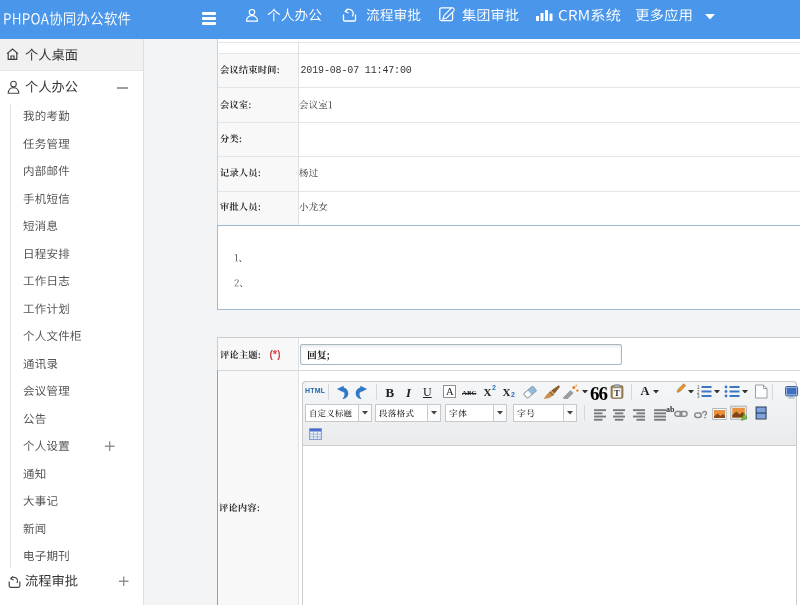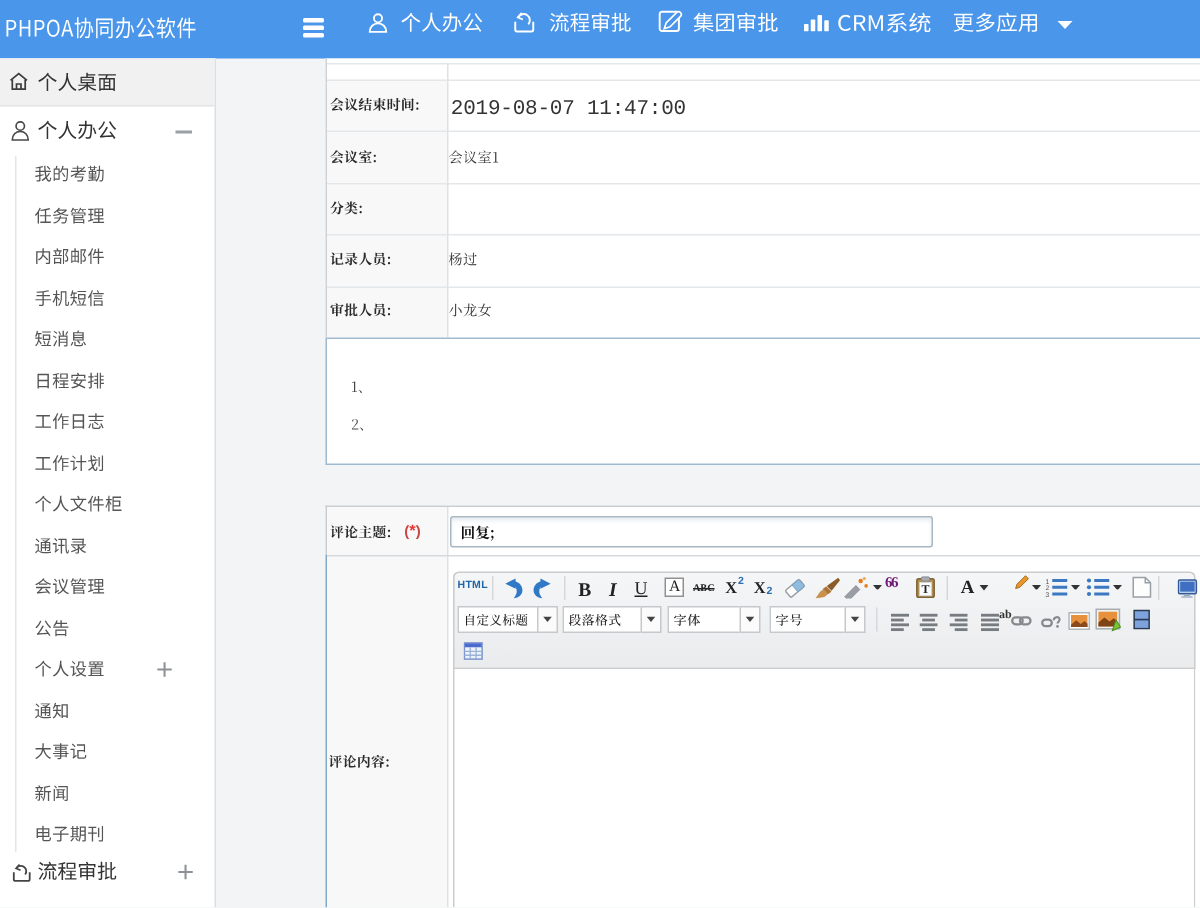--- a/index.html
+++ b/index.html
@@ -158,21 +158,21 @@
   </svg>
 <svg style="position:absolute;left:220px;top:134.0px;overflow:visible" width="23" height="11.5" fill="#2a2a2a">
     <path transform="translate(0 8.10)" d="M4.4 -7.2L3 -7.8C2.6 -6.3 1.6 -4.6 0.2 -3.4L0.3 -3.3C2.2 -4.2 3.4 -5.7 4.1 -7C4.3 -7 4.4 -7.1 4.4 -7.2ZM6.2 -7.6L5.5 -7.9L5.4 -7.8C5.8 -5.6 6.7 -4.3 8.2 -3.3C8.3 -3.8 8.7 -4.2 9 -4.3L9.1 -4.4C7.7 -4.9 6.5 -5.9 5.9 -7.1C6 -7.3 6.1 -7.5 6.2 -7.6ZM4.5 -4L1.6 -4L1.6 -3.7L3.3 -3.7C3.2 -2.4 2.9 -0.7 0.6 0.7L0.6 0.8C3.7 -0.4 4.3 -2.1 4.5 -3.7L6.1 -3.7C6 -1.9 5.8 -0.7 5.6 -0.4C5.5 -0.4 5.4 -0.3 5.2 -0.3C5 -0.3 4.3 -0.4 3.8 -0.4L3.8 -0.3C4.3 -0.2 4.7 -0.1 4.8 0.1C5 0.2 5.1 0.5 5.1 0.8C5.7 0.8 6 0.7 6.4 0.5C6.9 0 7.1 -1.2 7.2 -3.5C7.4 -3.6 7.5 -3.6 7.6 -3.7L6.6 -4.5L6 -4ZM11.1 -7.5L11 -7.4C11.4 -7 11.8 -6.4 12 -5.9C13 -5.3 13.7 -7.2 11.1 -7.5ZM17.2 -6.4L16.6 -5.6L15.1 -5.6C15.8 -6 16.5 -6.5 16.9 -6.9C17.1 -6.9 17.2 -6.9 17.3 -7L15.9 -7.5C15.7 -7 15.2 -6.2 14.9 -5.6L14.5 -5.6L14.5 -7.4C14.8 -7.5 14.8 -7.6 14.9 -7.7L13.4 -7.8L13.4 -5.6L9.9 -5.6L10 -5.4L12.7 -5.4C12 -4.5 11 -3.5 9.8 -2.9L9.8 -2.8C11.3 -3.2 12.5 -3.9 13.4 -4.7L13.4 -3.3L13.6 -3.3C14.1 -3.3 14.5 -3.5 14.5 -3.6L14.5 -5C15.4 -4.5 16.3 -3.7 16.9 -3.1C18.1 -2.8 18.3 -4.9 14.5 -5.2L14.5 -5.4L18 -5.4C18.1 -5.4 18.2 -5.4 18.2 -5.5C17.8 -5.9 17.2 -6.4 17.2 -6.4ZM17.3 -3L16.8 -2.2L14.3 -2.2L14.4 -2.9C14.6 -2.9 14.7 -3 14.7 -3.1L13.2 -3.2C13.2 -2.9 13.2 -2.5 13.2 -2.2L9.7 -2.2L9.8 -2L13.1 -2C12.9 -0.8 12.1 -0 9.7 0.7L9.7 0.8C13.2 0.3 14 -0.6 14.3 -2L14.3 -2C14.8 -0.3 15.9 0.4 17.6 0.8C17.7 0.3 18 -0.1 18.4 -0.2L18.4 -0.3C16.8 -0.4 15.2 -0.8 14.5 -2L18.1 -2C18.2 -2 18.3 -2 18.4 -2.1C18 -2.5 17.3 -3 17.3 -3ZM20.4 0.1C20.9 0.1 21.2 -0.2 21.2 -0.6C21.2 -1 20.9 -1.4 20.4 -1.4C20 -1.4 19.7 -1 19.7 -0.6C19.7 -0.2 20 0.1 20.4 0.1ZM20.4 -3.4C20.9 -3.4 21.2 -3.8 21.2 -4.2C21.2 -4.6 20.9 -4.9 20.4 -4.9C20 -4.9 19.7 -4.6 19.7 -4.2C19.7 -3.8 20 -3.4 20.4 -3.4Z"></path>
   </svg>
 <svg style="position:absolute;left:220px;top:168.3px;overflow:visible" width="42" height="11.5" fill="#2a2a2a">
     <path transform="translate(0 8.10)" d="M1.1 -7.8L1 -7.7C1.4 -7.3 1.9 -6.6 2.1 -5.9C3.2 -5.3 3.9 -7.4 1.1 -7.8ZM2.5 -4.8C2.7 -4.8 2.8 -4.9 2.9 -4.9L2 -5.7L1.5 -5.2L0.3 -5.2L0.4 -4.9L1.5 -4.9L1.5 -1.1C1.5 -0.9 1.4 -0.8 1.1 -0.6L1.8 0.5C1.9 0.5 2 0.3 2.1 0.1C2.8 -0.7 3.4 -1.4 3.7 -1.8L3.6 -1.9L2.5 -1.3ZM3.8 -4.5L3.8 -0.5C3.8 0.3 4.2 0.4 5.2 0.4L6.5 0.4C8.5 0.4 9 0.3 9 -0.2C9 -0.3 8.9 -0.5 8.5 -0.6L8.5 -1.8L8.4 -1.8C8.2 -1.2 8.1 -0.8 8 -0.6C7.9 -0.5 7.8 -0.5 7.7 -0.5C7.5 -0.5 7.1 -0.5 6.6 -0.5L5.4 -0.5C5 -0.5 4.9 -0.5 4.9 -0.7L4.9 -3.8L7 -3.8L7 -3.1L7.2 -3.1C7.5 -3.1 8.1 -3.3 8.1 -3.3L8.1 -6.5C8.3 -6.6 8.5 -6.7 8.5 -6.7L7.4 -7.6L6.9 -7L3.4 -7L3.5 -6.8L7 -6.8L7 -4.1L5 -4.1L3.8 -4.5ZM10.9 -3.9L10.9 -3.9C11.2 -3.5 11.7 -2.9 11.8 -2.3C12.8 -1.7 13.6 -3.6 10.9 -3.9ZM17.2 -5.3L16.6 -4.5L16.5 -4.5L16.6 -6.8C16.7 -6.9 16.8 -6.9 16.9 -7L15.8 -7.8L15.4 -7.3L10.8 -7.3L10.9 -7L15.4 -7L15.4 -5.9L11.1 -5.9L11.2 -5.6L15.4 -5.6L15.3 -4.5L9.8 -4.5L9.9 -4.2L13.5 -4.2L13.5 -2.4C11.9 -1.8 10.5 -1.2 9.9 -1L10.7 0.1C10.8 0.1 10.9 -0 10.9 -0.2C12 -0.9 12.8 -1.6 13.5 -2.1L13.5 -0.5C13.5 -0.4 13.4 -0.4 13.3 -0.4C13.1 -0.4 12.1 -0.4 12.1 -0.4L12.1 -0.3C12.6 -0.2 12.8 -0.1 12.9 0C13.1 0.2 13.1 0.5 13.1 0.8C14.4 0.7 14.6 0.2 14.6 -0.5L14.6 -3.8C15.1 -1.6 16.1 -0.6 17.5 0.2C17.6 -0.3 17.9 -0.7 18.3 -0.8L18.3 -0.9C17.4 -1.1 16.5 -1.6 15.7 -2.3C16.3 -2.5 17 -2.9 17.4 -3.2C17.6 -3.1 17.7 -3.2 17.8 -3.2L16.6 -4C16.4 -3.6 16 -3 15.5 -2.5C15.1 -2.9 14.8 -3.5 14.6 -4.2L14.6 -4.2L18.1 -4.2C18.3 -4.2 18.4 -4.3 18.4 -4.4C18 -4.7 17.2 -5.3 17.2 -5.3ZM23.7 -7.3C23.9 -7.3 24 -7.4 24 -7.5L22.5 -7.7C22.5 -4.7 22.6 -1.8 19.2 0.7L19.3 0.8C22.7 -0.8 23.4 -3.2 23.6 -5.5C23.8 -2.6 24.5 -0.5 26.8 0.8C26.9 0.2 27.3 -0.2 27.9 -0.3L27.9 -0.4C24.7 -1.6 23.9 -3.7 23.7 -7.3ZM33.9 -3.7L32.4 -3.8C32.4 -1.6 32.5 -0.3 28.9 0.7L29 0.8C31.6 0.4 32.7 -0.2 33.1 -1.1C34.4 -0.6 35.3 0.1 35.8 0.6C36.8 1.5 38.7 -0.7 33.2 -1.3C33.5 -1.9 33.5 -2.6 33.6 -3.4C33.8 -3.4 33.8 -3.5 33.9 -3.7ZM30.8 -1L30.8 -4.1L35.2 -4.1L35.2 -1L35.4 -1C35.7 -1 36.2 -1.2 36.3 -1.3L36.3 -4C36.4 -4 36.5 -4.1 36.6 -4.1L35.6 -4.9L35.1 -4.4L30.9 -4.4L29.7 -4.8L29.7 -0.7L29.9 -0.7C30.3 -0.7 30.8 -0.9 30.8 -1ZM31.3 -5.2L31.3 -5.4L34.8 -5.4L34.8 -5L34.9 -5C35.3 -5 35.8 -5.2 35.8 -5.3L35.8 -6.8C36 -6.9 36.1 -6.9 36.2 -7L35.1 -7.7L34.7 -7.2L31.4 -7.2L30.3 -7.7L30.3 -4.9L30.4 -4.9C30.9 -4.9 31.3 -5.1 31.3 -5.2ZM34.8 -7L34.8 -5.7L31.3 -5.7L31.3 -7ZM39.3 0.1C39.8 0.1 40.1 -0.2 40.1 -0.6C40.1 -1 39.8 -1.4 39.3 -1.4C38.9 -1.4 38.6 -1 38.6 -0.6C38.6 -0.2 38.9 0.1 39.3 0.1ZM39.3 -3.4C39.8 -3.4 40.1 -3.8 40.1 -4.2C40.1 -4.6 39.8 -4.9 39.3 -4.9C38.9 -4.9 38.6 -4.6 38.6 -4.2C38.6 -3.8 38.9 -3.4 39.3 -3.4Z"></path>
   </svg>
 <svg style="position:absolute;left:220px;top:202.2px;overflow:visible" width="42" height="11.5" fill="#2a2a2a">
     <path transform="translate(0 8.10)" d="M1.4 -7.1L1.3 -7.1C1.3 -6.6 0.9 -6.1 0.6 -5.9C0.3 -5.8 0.1 -5.5 0.2 -5.2C0.4 -4.9 0.8 -4.8 1.1 -5C1.4 -5.2 1.7 -5.6 1.6 -6.3L7.6 -6.3C7.5 -5.9 7.4 -5.5 7.4 -5.1L7 -5.4L6.5 -4.9L5.1 -4.9L5.1 -5.7C5.4 -5.8 5.5 -5.9 5.5 -6L4 -6.1L4 -4.9L2.6 -4.9L1.5 -5.3L1.5 -0.8L1.7 -0.8C2.1 -0.8 2.6 -1 2.6 -1.1L2.6 -1.5L4 -1.5L4 0.8L4.3 0.8C4.7 0.8 5.1 0.6 5.1 0.5L5.1 -1.5L6.6 -1.5L6.6 -1L6.7 -1C7.1 -1 7.6 -1.2 7.6 -1.3L7.6 -4.5C7.8 -4.5 7.9 -4.6 8 -4.7L7.5 -5.1C7.9 -5.3 8.4 -5.8 8.7 -6.1C8.9 -6.1 9 -6.1 9.1 -6.2L8.1 -7.1L7.5 -6.6L4.9 -6.6C5.4 -6.8 5.6 -7.7 3.8 -7.9L3.7 -7.8C3.9 -7.6 4.1 -7.1 4.1 -6.7C4.2 -6.6 4.3 -6.6 4.4 -6.6L1.6 -6.6C1.5 -6.7 1.5 -6.9 1.4 -7.1ZM6.6 -4.6L6.6 -3.3L5.1 -3.3L5.1 -4.6ZM6.6 -1.7L5.1 -1.7L5.1 -3.1L6.6 -3.1ZM4 -4.6L4 -3.3L2.6 -3.3L2.6 -4.6ZM2.6 -1.7L2.6 -3.1L4 -3.1L4 -1.7ZM12.3 -6.4L11.8 -5.6L11.8 -5.6L11.8 -7.4C12 -7.5 12.1 -7.5 12.1 -7.7L10.8 -7.8L10.8 -5.6L9.7 -5.6L9.7 -5.4L10.8 -5.4L10.8 -3.6C10.3 -3.4 9.9 -3.3 9.7 -3.3L10.1 -2.1C10.2 -2.1 10.3 -2.2 10.3 -2.3L10.8 -2.6L10.8 -0.6C10.8 -0.5 10.7 -0.4 10.6 -0.4C10.4 -0.4 9.7 -0.5 9.7 -0.5L9.7 -0.3C10.1 -0.3 10.2 -0.1 10.4 0C10.5 0.2 10.5 0.5 10.5 0.8C11.6 0.7 11.8 0.3 11.8 -0.5L11.8 -3.3C12.3 -3.6 12.7 -3.9 12.9 -4.1L12.9 -4.2L11.8 -3.9L11.8 -5.4L12.8 -5.4C12.9 -5.4 13 -5.4 13.1 -5.5C12.8 -5.9 12.3 -6.4 12.3 -6.4ZM14.7 -5.2L14.3 -4.4L14.1 -4.4L14.1 -7.4C14.3 -7.4 14.4 -7.5 14.4 -7.6L13.1 -7.8L13.1 -0.8C13.1 -0.6 13 -0.5 12.7 -0.3L13.4 0.8C13.5 0.7 13.6 0.6 13.6 0.5C14.4 -0.1 15 -0.7 15.4 -1L15.3 -1.1L14.1 -0.7L14.1 -4.2L15.2 -4.2C15.3 -4.2 15.4 -4.2 15.4 -4.3C15.2 -4.6 14.7 -5.2 14.7 -5.2ZM16.8 -7.6L15.5 -7.8L15.5 -0.4C15.5 0.2 15.7 0.5 16.4 0.5L17 0.5C18 0.5 18.4 0.3 18.4 -0C18.4 -0.2 18.3 -0.3 18.1 -0.4L18 -1.7L17.9 -1.7C17.8 -1.2 17.7 -0.6 17.6 -0.5C17.5 -0.4 17.5 -0.4 17.4 -0.4C17.4 -0.4 17.2 -0.4 17.1 -0.4L16.7 -0.4C16.5 -0.4 16.5 -0.5 16.5 -0.6L16.5 -3.8C17.1 -4.2 17.7 -4.6 18 -4.9C18.2 -4.8 18.3 -4.8 18.4 -4.9L17.3 -5.7C17.1 -5.4 16.8 -4.8 16.5 -4.3L16.5 -7.4C16.7 -7.4 16.8 -7.5 16.8 -7.6ZM23.7 -7.3C23.9 -7.3 24 -7.4 24 -7.5L22.5 -7.7C22.5 -4.7 22.6 -1.8 19.2 0.7L19.3 0.8C22.7 -0.8 23.4 -3.2 23.6 -5.5C23.8 -2.6 24.5 -0.5 26.8 0.8C26.9 0.2 27.3 -0.2 27.9 -0.3L27.9 -0.4C24.7 -1.6 23.9 -3.7 23.7 -7.3ZM33.9 -3.7L32.4 -3.8C32.4 -1.6 32.5 -0.3 28.9 0.7L29 0.8C31.6 0.4 32.7 -0.2 33.1 -1.1C34.4 -0.6 35.3 0.1 35.8 0.6C36.8 1.5 38.7 -0.7 33.2 -1.3C33.5 -1.9 33.5 -2.6 33.6 -3.4C33.8 -3.4 33.8 -3.5 33.9 -3.7ZM30.8 -1L30.8 -4.1L35.2 -4.1L35.2 -1L35.4 -1C35.7 -1 36.2 -1.2 36.3 -1.3L36.3 -4C36.4 -4 36.5 -4.1 36.6 -4.1L35.6 -4.9L35.1 -4.4L30.9 -4.4L29.7 -4.8L29.7 -0.7L29.9 -0.7C30.3 -0.7 30.8 -0.9 30.8 -1ZM31.3 -5.2L31.3 -5.4L34.8 -5.4L34.8 -5L34.9 -5C35.3 -5 35.8 -5.2 35.8 -5.3L35.8 -6.8C36 -6.9 36.1 -6.9 36.2 -7L35.1 -7.7L34.7 -7.2L31.4 -7.2L30.3 -7.7L30.3 -4.9L30.4 -4.9C30.9 -4.9 31.3 -5.1 31.3 -5.2ZM34.8 -7L34.8 -5.7L31.3 -5.7L31.3 -7ZM39.3 0.1C39.8 0.1 40.1 -0.2 40.1 -0.6C40.1 -1 39.8 -1.4 39.3 -1.4C38.9 -1.4 38.6 -1 38.6 -0.6C38.6 -0.2 38.9 0.1 39.3 0.1ZM39.3 -3.4C39.8 -3.4 40.1 -3.8 40.1 -4.2C40.1 -4.6 39.8 -4.9 39.3 -4.9C38.9 -4.9 38.6 -4.6 38.6 -4.2C38.6 -3.8 38.9 -3.4 39.3 -3.4Z"></path>
   </svg>
-<div style="position:absolute;left:300.5px;top:65px;font-family:'Liberation Mono',monospace;font-size:14px;color:#333;letter-spacing:-0.15px">2019-08-07 11:47:00</div>
+<div style="position:absolute;left:300.5px;top:65px;font-family:'Liberation Mono',monospace;font-size:10px;color:#333;letter-spacing:-0.15px">2019-08-07 11:47:00</div>
 <svg style="position:absolute;left:299px;top:99.5px;overflow:visible" width="35" height="11.8" fill="#333">
     <path transform="translate(0 8.27)" d="M4.9 -7.4C5.6 -6.1 7 -4.9 8.5 -4.1C8.6 -4.4 8.8 -4.6 9.1 -4.6L9.1 -4.7C7.5 -5.4 5.9 -6.4 5.1 -7.5C5.3 -7.5 5.4 -7.6 5.4 -7.7L4.4 -7.9C3.8 -6.6 1.9 -4.8 0.3 -3.9L0.4 -3.8C2.2 -4.6 4 -6.1 4.9 -7.4ZM6.2 -5.2L5.7 -4.7L2.3 -4.7L2.4 -4.4L6.8 -4.4C6.9 -4.4 7 -4.4 7 -4.5C6.7 -4.8 6.2 -5.2 6.2 -5.2ZM7.7 -3.6L7.2 -3L0.8 -3L0.9 -2.7L8.3 -2.7C8.5 -2.7 8.6 -2.8 8.6 -2.9C8.2 -3.2 7.7 -3.6 7.7 -3.6ZM5.8 -1.8L5.7 -1.8C6.1 -1.4 6.6 -0.9 7 -0.4C5 -0.3 3.2 -0.2 2.1 -0.2C3.1 -0.7 4.1 -1.5 4.7 -2.1C4.9 -2 5 -2.1 5.1 -2.2L4.2 -2.7C3.7 -2 2.6 -0.8 1.7 -0.3C1.6 -0.2 1.4 -0.2 1.4 -0.2L1.7 0.6C1.8 0.6 1.9 0.6 1.9 0.5C4 0.3 5.9 0 7.1 -0.2C7.3 0.1 7.5 0.4 7.6 0.6C8.4 1.1 8.7 -0.5 5.8 -1.8ZM14.5 -7.8L14.4 -7.7C14.8 -7.2 15.2 -6.4 15.3 -5.7C15.9 -5.2 16.4 -6.6 14.5 -7.8ZM10.8 -7.8L10.7 -7.8C11.1 -7.4 11.6 -6.7 11.7 -6.2C12.4 -5.7 12.8 -7.1 10.8 -7.8ZM11.9 -4.9C12.1 -5 12.2 -5 12.3 -5.1L11.7 -5.7L11.5 -5.3L10.1 -5.3L10.1 -5.1L11.4 -5.1L11.4 -1C11.4 -0.8 11.3 -0.7 11 -0.6L11.4 0.2C11.5 0.1 11.6 0 11.7 -0.1C12.5 -1 13.3 -1.9 13.7 -2.3L13.6 -2.4C13 -1.9 12.4 -1.5 11.9 -1.1ZM18 -6.9L17 -7.1C16.8 -5.2 16.2 -3.6 15.4 -2.3C14.5 -3.5 13.9 -5 13.6 -6.8L13.4 -6.7C13.7 -4.7 14.2 -3.1 15.1 -1.9C14.3 -0.8 13.3 0 12.1 0.6L12.2 0.7C13.5 0.2 14.5 -0.5 15.4 -1.5C16.1 -0.6 17 0.2 18.1 0.7C18.3 0.4 18.5 0.3 18.8 0.3L18.8 0.2C17.6 -0.3 16.6 -1 15.7 -1.9C16.7 -3.2 17.3 -4.7 17.6 -6.6C17.9 -6.6 18 -6.7 18 -6.9ZM23.4 -7.9L23.3 -7.8C23.7 -7.6 24 -7.2 24.1 -6.8C24.7 -6.4 25.2 -7.7 23.4 -7.9ZM26.3 -5.8L25.9 -5.3L21 -5.3L21.1 -5.1L23.4 -5.1C22.9 -4.5 22 -3.7 21.3 -3.4C21.2 -3.3 21 -3.3 21 -3.3L21.3 -2.5C21.4 -2.5 21.5 -2.6 21.6 -2.7C23.6 -2.9 25.3 -3.1 26.5 -3.2C26.7 -3 26.8 -2.7 26.9 -2.5C27.6 -2.1 27.9 -3.6 25.5 -4.4L25.3 -4.4C25.7 -4.1 26 -3.8 26.3 -3.4C24.5 -3.3 22.8 -3.3 21.7 -3.3C22.6 -3.7 23.5 -4.2 24 -4.7C24.2 -4.6 24.4 -4.7 24.4 -4.8L23.9 -5.1L26.9 -5.1C27 -5.1 27.1 -5.1 27.1 -5.2C26.8 -5.5 26.3 -5.8 26.3 -5.8ZM24.7 -2.8L23.8 -2.9L23.8 -1.6L20.8 -1.6L20.9 -1.3L23.8 -1.3L23.8 0.1L19.8 0.1L19.9 0.4L28.1 0.4C28.3 0.4 28.4 0.3 28.4 0.2C28 -0.1 27.5 -0.5 27.5 -0.5L27 0.1L24.4 0.1L24.4 -1.3L27.2 -1.3C27.3 -1.3 27.4 -1.3 27.4 -1.4C27.1 -1.7 26.6 -2.1 26.6 -2.1L26.1 -1.6L24.4 -1.6L24.4 -2.5C24.6 -2.6 24.7 -2.7 24.7 -2.8ZM21 -7.1L20.8 -7.1C20.8 -6.5 20.5 -6 20.2 -5.8C20 -5.6 19.9 -5.5 19.9 -5.3C20 -5 20.4 -5 20.6 -5.2C20.9 -5.4 21.1 -5.8 21.1 -6.4L27.3 -6.4C27.3 -6 27.2 -5.6 27.1 -5.4L27.2 -5.3C27.5 -5.5 27.8 -6 28 -6.3C28.2 -6.3 28.3 -6.3 28.4 -6.4L27.6 -7.1L27.2 -6.6L21.1 -6.6C21 -6.8 21 -6.9 21 -7.1ZM29.8 0L33.1 0L33.1 -0.3L31.9 -0.4L31.9 -2.2L31.9 -5.3L31.9 -6.8L31.8 -6.9L29.8 -6.4L29.8 -6.1L31.1 -6.4L31.1 -2.2L31.1 -0.4L29.8 -0.3Z"></path>
   </svg>
 <svg style="position:absolute;left:299px;top:168.2px;overflow:visible" width="20" height="11.8" fill="#333">
     <path transform="translate(0 8.27)" d="M4.3 -4.6C4.1 -4.6 3.9 -4.5 3.8 -4.5L4.3 -3.8L4.7 -4.1L5.4 -4.1C5 -2.7 4.2 -1.6 3.1 -0.7L3.2 -0.6C4.6 -1.4 5.5 -2.6 6 -4.1L6.7 -4.1C6.4 -2.2 5.5 -0.7 3.8 0.4L3.9 0.5C5.9 -0.5 7 -2 7.4 -4.1L8 -4.1C7.9 -1.9 7.6 -0.5 7.2 -0.2C7.1 -0.1 7 -0 6.9 -0C6.6 -0 6.1 -0.1 5.7 -0.1L5.7 0C6 0.1 6.3 0.2 6.5 0.3C6.6 0.4 6.6 0.5 6.6 0.7C7 0.7 7.4 0.6 7.7 0.4C8.1 -0.1 8.5 -1.6 8.6 -4C8.8 -4 9 -4.1 9 -4.1L8.3 -4.7L8 -4.4L4.9 -4.4C5.8 -5.1 7.1 -6.2 7.7 -6.8C7.9 -6.8 8.1 -6.9 8.2 -7L7.5 -7.6L7.2 -7.2L3.8 -7.2L3.9 -6.9L7 -6.9C6.3 -6.2 5.1 -5.2 4.3 -4.6ZM3.3 -6.2L2.9 -5.7L2.4 -5.7L2.4 -7.6C2.7 -7.6 2.7 -7.7 2.8 -7.8L1.8 -7.9L1.8 -5.7L0.4 -5.7L0.5 -5.4L1.7 -5.4C1.4 -4 1 -2.6 0.3 -1.5L0.4 -1.3C1 -2 1.5 -2.8 1.8 -3.7L1.8 0.7L2 0.7C2.2 0.7 2.4 0.6 2.4 0.5L2.4 -4.4C2.7 -4 3.1 -3.5 3.1 -3C3.7 -2.6 4.2 -3.8 2.4 -4.6L2.4 -5.4L3.8 -5.4C3.9 -5.4 4 -5.5 4 -5.6C3.8 -5.9 3.3 -6.2 3.3 -6.2ZM13.6 -4.7L13.5 -4.6C14 -4.1 14.3 -3.2 14.5 -2.6C15.1 -2.1 15.6 -3.7 13.6 -4.7ZM10.7 -7.7L10.6 -7.7C11 -7.1 11.6 -6.3 11.7 -5.7C12.4 -5.2 12.9 -6.6 10.7 -7.7ZM18 -6.4L17.6 -5.8L16.9 -5.8L16.9 -7.5C17.2 -7.5 17.2 -7.6 17.3 -7.7L16.3 -7.8L16.3 -5.8L12.8 -5.8L12.8 -5.5L16.3 -5.5L16.3 -1.5C16.3 -1.4 16.3 -1.3 16.1 -1.3C15.8 -1.3 14.7 -1.4 14.7 -1.4L14.7 -1.2C15.2 -1.2 15.5 -1.1 15.6 -1C15.8 -0.9 15.8 -0.7 15.9 -0.5C16.8 -0.6 16.9 -1 16.9 -1.5L16.9 -5.5L18.5 -5.5C18.6 -5.5 18.7 -5.6 18.7 -5.7C18.5 -6 18 -6.4 18 -6.4ZM11.5 -1.2C11.1 -1 10.4 -0.4 10 -0.1L10.5 0.7C10.6 0.6 10.6 0.5 10.6 0.4C10.9 -0 11.5 -0.7 11.7 -1C11.8 -1.1 11.9 -1.1 12 -1C12.9 0.1 13.8 0.5 15.6 0.5C16.6 0.5 17.4 0.5 18.3 0.5C18.3 0.2 18.5 -0 18.7 -0.1L18.7 -0.2C17.7 -0.1 16.8 -0.1 15.8 -0.1C14 -0.1 13 -0.3 12.2 -1.3C12.1 -1.3 12.1 -1.3 12.1 -1.3L12.1 -4.4C12.4 -4.4 12.5 -4.5 12.6 -4.5L11.7 -5.2L11.4 -4.7L10 -4.7L10.1 -4.5L11.5 -4.5Z"></path>
   </svg>
 <svg style="position:absolute;left:299px;top:202.1px;overflow:visible" width="30" height="11.8" fill="#333">
     <path transform="translate(0 8.27)" d="M6.3 -5.4L6.1 -5.3C7 -4.4 8.1 -2.9 8.2 -1.7C9.1 -1 9.6 -3.3 6.3 -5.4ZM2.4 -5.5C2.1 -4.2 1.3 -2.6 0.3 -1.5L0.4 -1.4C1.7 -2.4 2.6 -3.8 3 -4.9C3.2 -4.9 3.3 -5 3.4 -5.1ZM4.4 -7.8L4.4 -0.3C4.4 -0.2 4.3 -0.1 4.1 -0.1C3.9 -0.1 2.6 -0.2 2.6 -0.2L2.6 -0.1C3.1 0 3.4 0.1 3.6 0.2C3.8 0.3 3.9 0.5 3.9 0.7C4.9 0.6 5.1 0.3 5.1 -0.3L5.1 -7.4C5.3 -7.4 5.4 -7.5 5.4 -7.6ZM15.1 -7.7L15 -7.6C15.5 -7.2 16.1 -6.6 16.4 -6.1C17 -5.7 17.4 -7.1 15.1 -7.7ZM14.2 -7.8L13.2 -7.9C13.2 -7.1 13.2 -6.3 13.2 -5.6L10.2 -5.6L10.2 -5.3L13.1 -5.3C13 -3.1 12.4 -1 10 0.6L10.2 0.7C13 -0.8 13.6 -3 13.8 -5.3L14.9 -5.3L14.9 -1.6C14.2 -0.9 13.5 -0.3 12.6 0.2L12.7 0.3C13.5 -0.1 14.2 -0.5 14.9 -1L14.9 -0.2C14.9 0.4 15.1 0.5 15.8 0.5L16.9 0.5C18.5 0.5 18.8 0.4 18.8 0.1C18.8 0 18.7 -0.1 18.5 -0.2L18.5 -1.7L18.3 -1.7C18.2 -1 18.1 -0.4 18 -0.2C18 -0.1 17.9 -0.1 17.8 -0.1C17.7 -0.1 17.4 -0 16.9 -0L15.9 -0C15.5 -0 15.5 -0.1 15.5 -0.3L15.5 -1.5C16.3 -2.3 17 -3.2 17.5 -4.2C17.8 -4.2 17.9 -4.2 17.9 -4.3L17.1 -4.8C16.6 -3.8 16.1 -2.9 15.5 -2.2L15.5 -5.3L18.3 -5.3C18.5 -5.3 18.6 -5.3 18.6 -5.4C18.2 -5.8 17.7 -6.2 17.7 -6.2L17.2 -5.6L13.8 -5.6C13.8 -6.2 13.9 -6.9 13.9 -7.5C14.1 -7.5 14.2 -7.6 14.2 -7.8ZM27.5 -6L27 -5.4L23.2 -5.4C23.6 -6.2 23.9 -6.9 24.1 -7.4C24.3 -7.4 24.4 -7.5 24.5 -7.6L23.5 -7.9C23.3 -7.3 22.9 -6.4 22.5 -5.4L19.7 -5.4L19.8 -5.1L22.4 -5.1C22 -4.1 21.5 -3.1 21.1 -2.5C22 -2.2 23 -1.8 24 -1.4C23 -0.5 21.7 0.2 19.7 0.6L19.8 0.8C22 0.4 23.5 -0.2 24.5 -1.1C25.6 -0.6 26.6 0 27.2 0.6C28 0.9 28.2 -0.2 24.9 -1.6C25.7 -2.5 26.2 -3.6 26.6 -5.1L28.2 -5.1C28.3 -5.1 28.4 -5.2 28.4 -5.3C28.1 -5.6 27.5 -6 27.5 -6ZM21.8 -2.5C22.2 -3.3 22.7 -4.2 23.1 -5.1L25.8 -5.1C25.5 -3.7 25.1 -2.6 24.3 -1.8C23.6 -2 22.8 -2.3 21.8 -2.5Z"></path>
   </svg>
 <div style="position:absolute;left:217px;top:225px;width:591px;height:85px;background:#fff;border:1px solid #9fbad0"></div>
@@ -237,21 +237,21 @@
   </svg>
 <svg style="position:absolute;left:562px;top:383.5px;" width="18" height="15">
     <path d="M1.2 13.8L8.6 6.4l2.6 2.6-7.4 7.4Z" fill="#989ea3" stroke="#7d8387" stroke-width="0.5"></path>
     <circle cx="11.8" cy="3.4" r="1.5" fill="#e87d1e"></circle>
     <circle cx="15.4" cy="6.6" r="1.2" fill="#e87d1e"></circle>
     <circle cx="14.2" cy="1.6" r="1.0" fill="#f0a449"></circle>
   </svg>
 <svg style="position:absolute;left:581.5px;top:389.7px;" width="6" height="3.6">
     <path d="M0 0h6l-3.0 3.6Z" fill="#333"></path>
   </svg>
-<div style="position:absolute;left:590px;top:383px;font-size:10px;color:#701a75;font-family:'Liberation Serif',serif;font-weight:bold;letter-spacing:-1px">66</div>
+<div style="position:absolute;left:590px;top:383px;font-size:19px;color:#000000;font-family:'Liberation Serif',serif;font-weight:bold;letter-spacing:-1px">66</div>
 <svg style="position:absolute;left:610px;top:383.5px;" width="15" height="15">
     <rect x="1.2" y="1.8" width="11.6" height="12.4" rx="1.2" fill="#b08d55" stroke="#7d6339"></rect>
     <rect x="4.2" y="0.6" width="5.6" height="2.8" rx="0.9" fill="#a8acb0" stroke="#808488" stroke-width="0.6"></rect>
     <rect x="3" y="4.2" width="8" height="9" fill="#f8fafb" stroke="#d0d4d8" stroke-width="0.5"></rect>
     <text x="7" y="11.6" font-size="8" text-anchor="middle" fill="#222" font-family="Liberation Serif" font-weight="bold">T</text>
   </svg>
 <div style="position:absolute;left:631px;top:383.5px;width:1px;height:16px;background:#d5d7d9"></div>
 <div style="position:absolute;left:640.5px;top:383.5px;font-size:12.5px;color:#222;font-family:'Liberation Serif',serif;font-weight:bold">A</div>
 <svg style="position:absolute;left:652.5px;top:390.2px;" width="6" height="3.6">
     <path d="M0 0h6l-3.0 3.6Z" fill="#333"></path>

